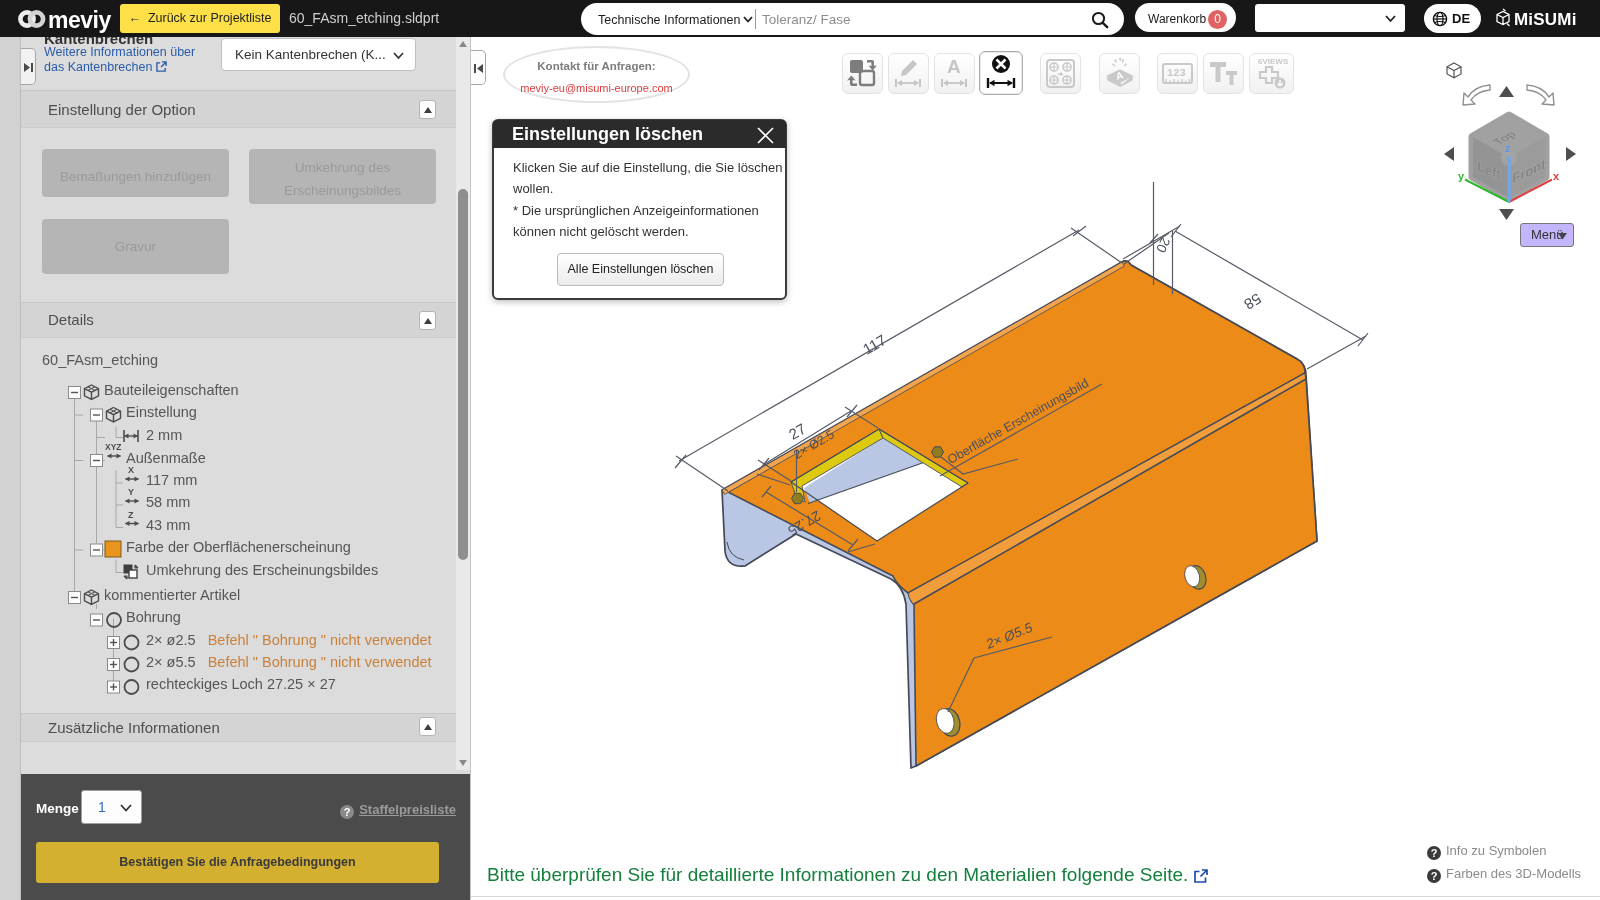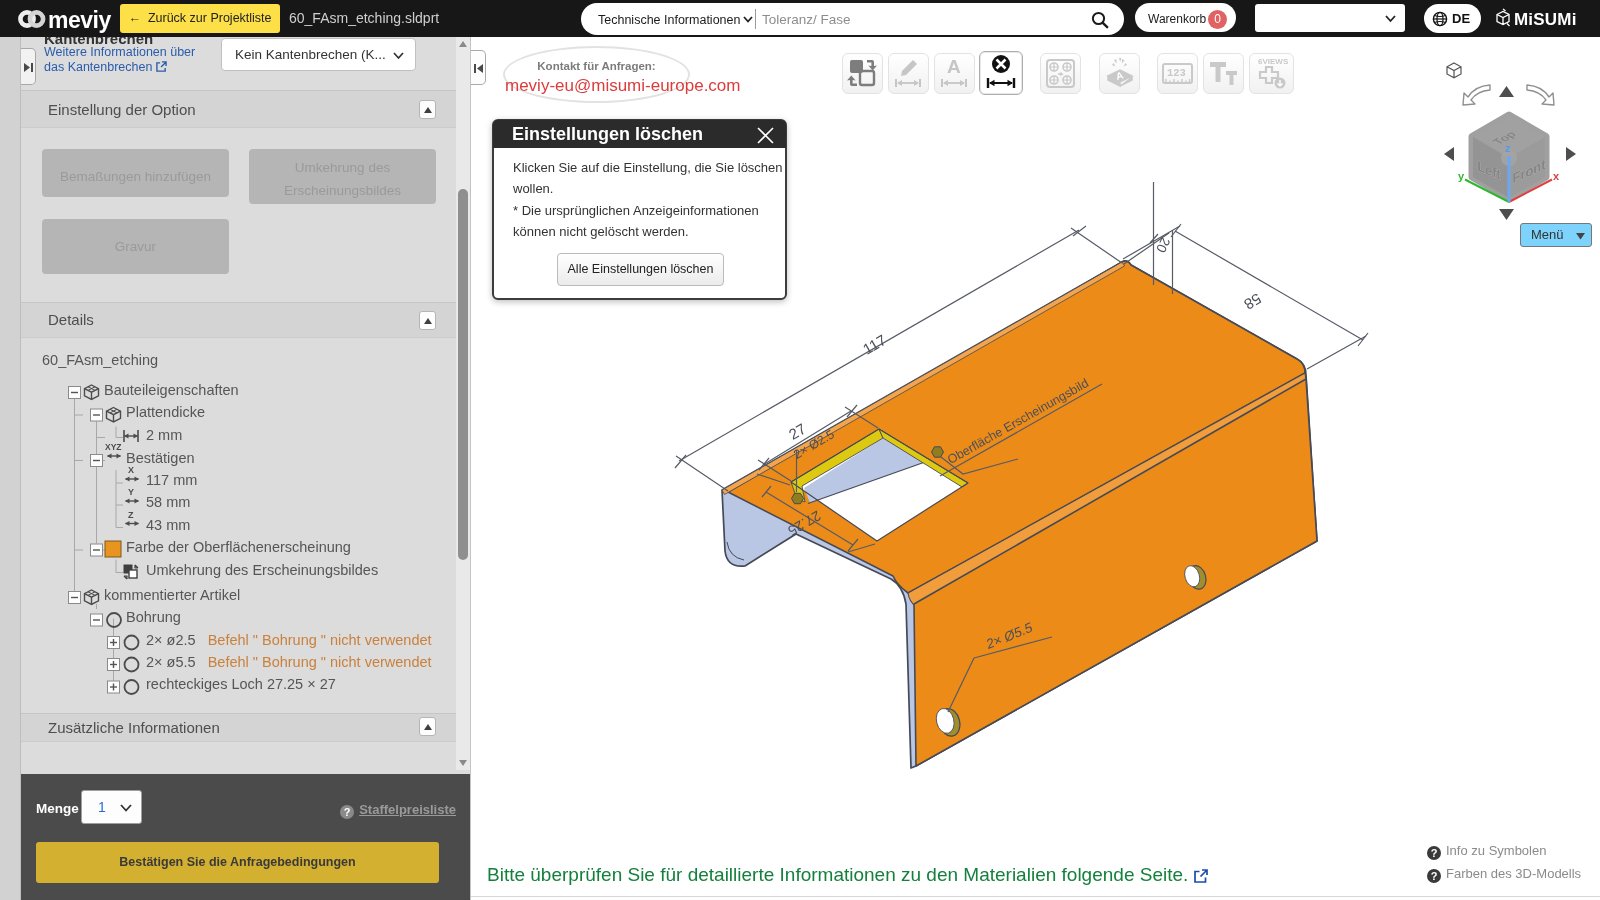--- a/index.html
+++ b/index.html
@@ -42,33 +42,33 @@
   #mengesel { position:absolute; left:60px; top:16px; width:61px; height:34px; background:#fdfdfd; border:1px solid #9f9f9f; border-radius:3px; font-size:14px; color:#2a6cd0; line-height:32px; padding-left:16px; }
   #yellowbtn { position:absolute; left:15px; top:68px; width:403px; height:41px; background:#d4b030; border-radius:3px; color:#3a3a3a; font-size:12.5px; font-weight:bold; text-align:center; line-height:41px; }
   
   #sbtrack { position:absolute; left:435px; top:0px; width:14px; height:733px; background:#e9e9e9; }
   #sbthumb { position:absolute; left:1.5px; top:152px; width:10px; height:371px; background:#8f8f8f; border-radius:5px; }
   
   #main { position:absolute; left:470px; top:37px; width:1130px; height:863px; background:#fff; border-left:1px solid #c4c4c4; }
   #maintab { position:absolute; left:471px; top:50px; width:15px; height:35px; background:#fdfdfd; border:1px solid #a8a8a8; border-left:none; border-radius:0 5px 5px 0; z-index:31; color:#555; font-size:10px; text-align:center; line-height:33px; }
   #kontakt { position:absolute; left:503px; top:46px; width:187px; height:57px; border:2px solid #e2e2e2; border-radius:50%; background:#fff; text-align:center; z-index:5; }
   #kontakt .l1 { margin-top:12px; font-size:11.5px; font-weight:bold; color:#7c7c7c; white-space:nowrap; }
-  #kontakt .l2 { font-size:17px; color:#dc3c3c; white-space:nowrap; margin-top:4px; }
+  #kontakt .l2 { font-size:11px; color:#dc3c3c; white-space:nowrap; margin-top:10px; }
   .toolbtn { position:absolute; top:53px; width:41px; height:41px; background:linear-gradient(#ffffff,#f1f1f1); border:1px solid #e3e3e3; border-radius:6px; z-index:5; }
   
   #popup { position:absolute; left:492px; top:119px; width:295px; height:181px; background:#fff; border:2px solid #3c3c3c; border-radius:6px; z-index:10; box-shadow:0 2px 6px rgba(0,0,0,0.25); }
   #popup .head { position:absolute; left:-1px; top:-1px; width:293px; height:28px; background:#2b2b2b; border-radius:5px 5px 0 0; color:#fff; font-size:18px; font-weight:bold; line-height:28px; padding-left:19px; }
   #popup .body { position:absolute; left:0; top:27px; width:100%; font-size:13px; color:#333; line-height:21.3px; padding:9px 10px 0 19px; white-space:nowrap; }
   #popup .btn { position:absolute; left:63px; top:132px; width:167px; height:33px; background:linear-gradient(#fff,#ebebeb); border:1px solid #bbb; border-radius:4px; font-size:12.5px; color:#222; text-align:center; line-height:31px; }
   
   #bottomlink { position:absolute; left:487px; top:864px; font-size:19px; color:#15803d; z-index:5; }
   #bottomline { position:absolute; left:471px; top:896px; width:1129px; height:1px; background:#d8d8d8; }
   .inforow { position:absolute; font-size:13px; color:#8b8b8b; z-index:5; }
   .qbadge { display:inline-block; width:14px; height:14px; border-radius:7px; background:#3a3a3a; color:#fff; font-size:11px; font-weight:bold; text-align:center; line-height:14px; vertical-align:-2px; margin-right:5px; }
-  #menubtn { position:absolute; left:1520px; top:223px; width:72px; height:24px; background:#7dd3fc; border:1.5px solid #777; border-radius:3px; font-size:13px; color:#333; text-align:left; line-height:21px; padding-left:10px; z-index:5; }
+  #menubtn { position:absolute; left:1520px; top:223px; width:54px; height:24px; background:#c4b5fd; border:1.5px solid #777; border-radius:3px; font-size:13px; color:#333; text-align:left; line-height:21px; padding-left:10px; z-index:5; }
 </style>
 </head>
 <body>
 
 <div id="topbar">
   <svg id="logo" width="100" height="30" viewBox="0 0 100 30">
     <g fill="none" stroke="#ededed" stroke-width="4.6">
       <circle cx="11" cy="15" r="6.6"></circle>
       <circle cx="20.5" cy="15" r="6.6" stroke="#d4d4d4"></circle>
     </g>
@@ -152,23 +152,23 @@
         <path d="M75.5,397.5 H84 M75.5,420.5 H84 M75.5,510 H84"></path>
         <path d="M95,386.5 V397.5 H102"></path>
         <path d="M95,430 V487.5 M95,443 H102 M95,465 H102 M95,487.5 H102"></path>
         <path d="M95,519.5 V532.5 H102"></path>
         <path d="M75.5,564 V569"></path>
         <path d="M92.5,578.5 V647 M92.5,602.5 H86 M92.5,624.5 H86"></path>
       </g>
     </svg>
     <div class="trow" style="left:21px; top:312px;">60_FAsm_etching</div>
     <div class="trow" style="left:83px; top:341.5px;">Bauteileigenschaften</div>
-    <div class="trow" style="left:105px; top:364px;">Plattendicke</div>
+    <div class="trow" style="left:105px; top:364px;">Einstellung</div>
     <div class="trow" style="left:125px; top:386.5px;">2 mm</div>
-    <div class="trow" style="left:105px; top:409.5px;">Bestätigen</div>
+    <div class="trow" style="left:105px; top:409.5px;">Außenmaße</div>
     <div class="trow" style="left:125px; top:432px;">117 mm</div>
     <div class="trow" style="left:125px; top:454px;">58 mm</div>
     <div class="trow" style="left:125px; top:476.5px;">43 mm</div>
     <div class="trow" style="left:105px; top:499px;">Farbe der Oberflächenerscheinung</div>
     <div class="trow" style="left:125px; top:521.5px;">Umkehrung des Erscheinungsbildes</div>
     <div class="trow" style="left:83px; top:546.5px;">kommentierter Artikel</div>
     <div class="trow" style="left:105px; top:569px;">Bohrung</div>
     <div class="trow" style="left:125px; top:591.5px;">2× ø2.5&nbsp;&nbsp; <span class="warn">Befehl " Bohrung " nicht verwendet</span></div>
     <div class="trow" style="left:125px; top:613.5px;">2× ø5.5&nbsp;&nbsp; <span class="warn">Befehl " Bohrung " nicht verwendet</span></div>
     <div class="trow" style="left:125px; top:636px;">rechteckiges Loch 27.25 × 27</div>

